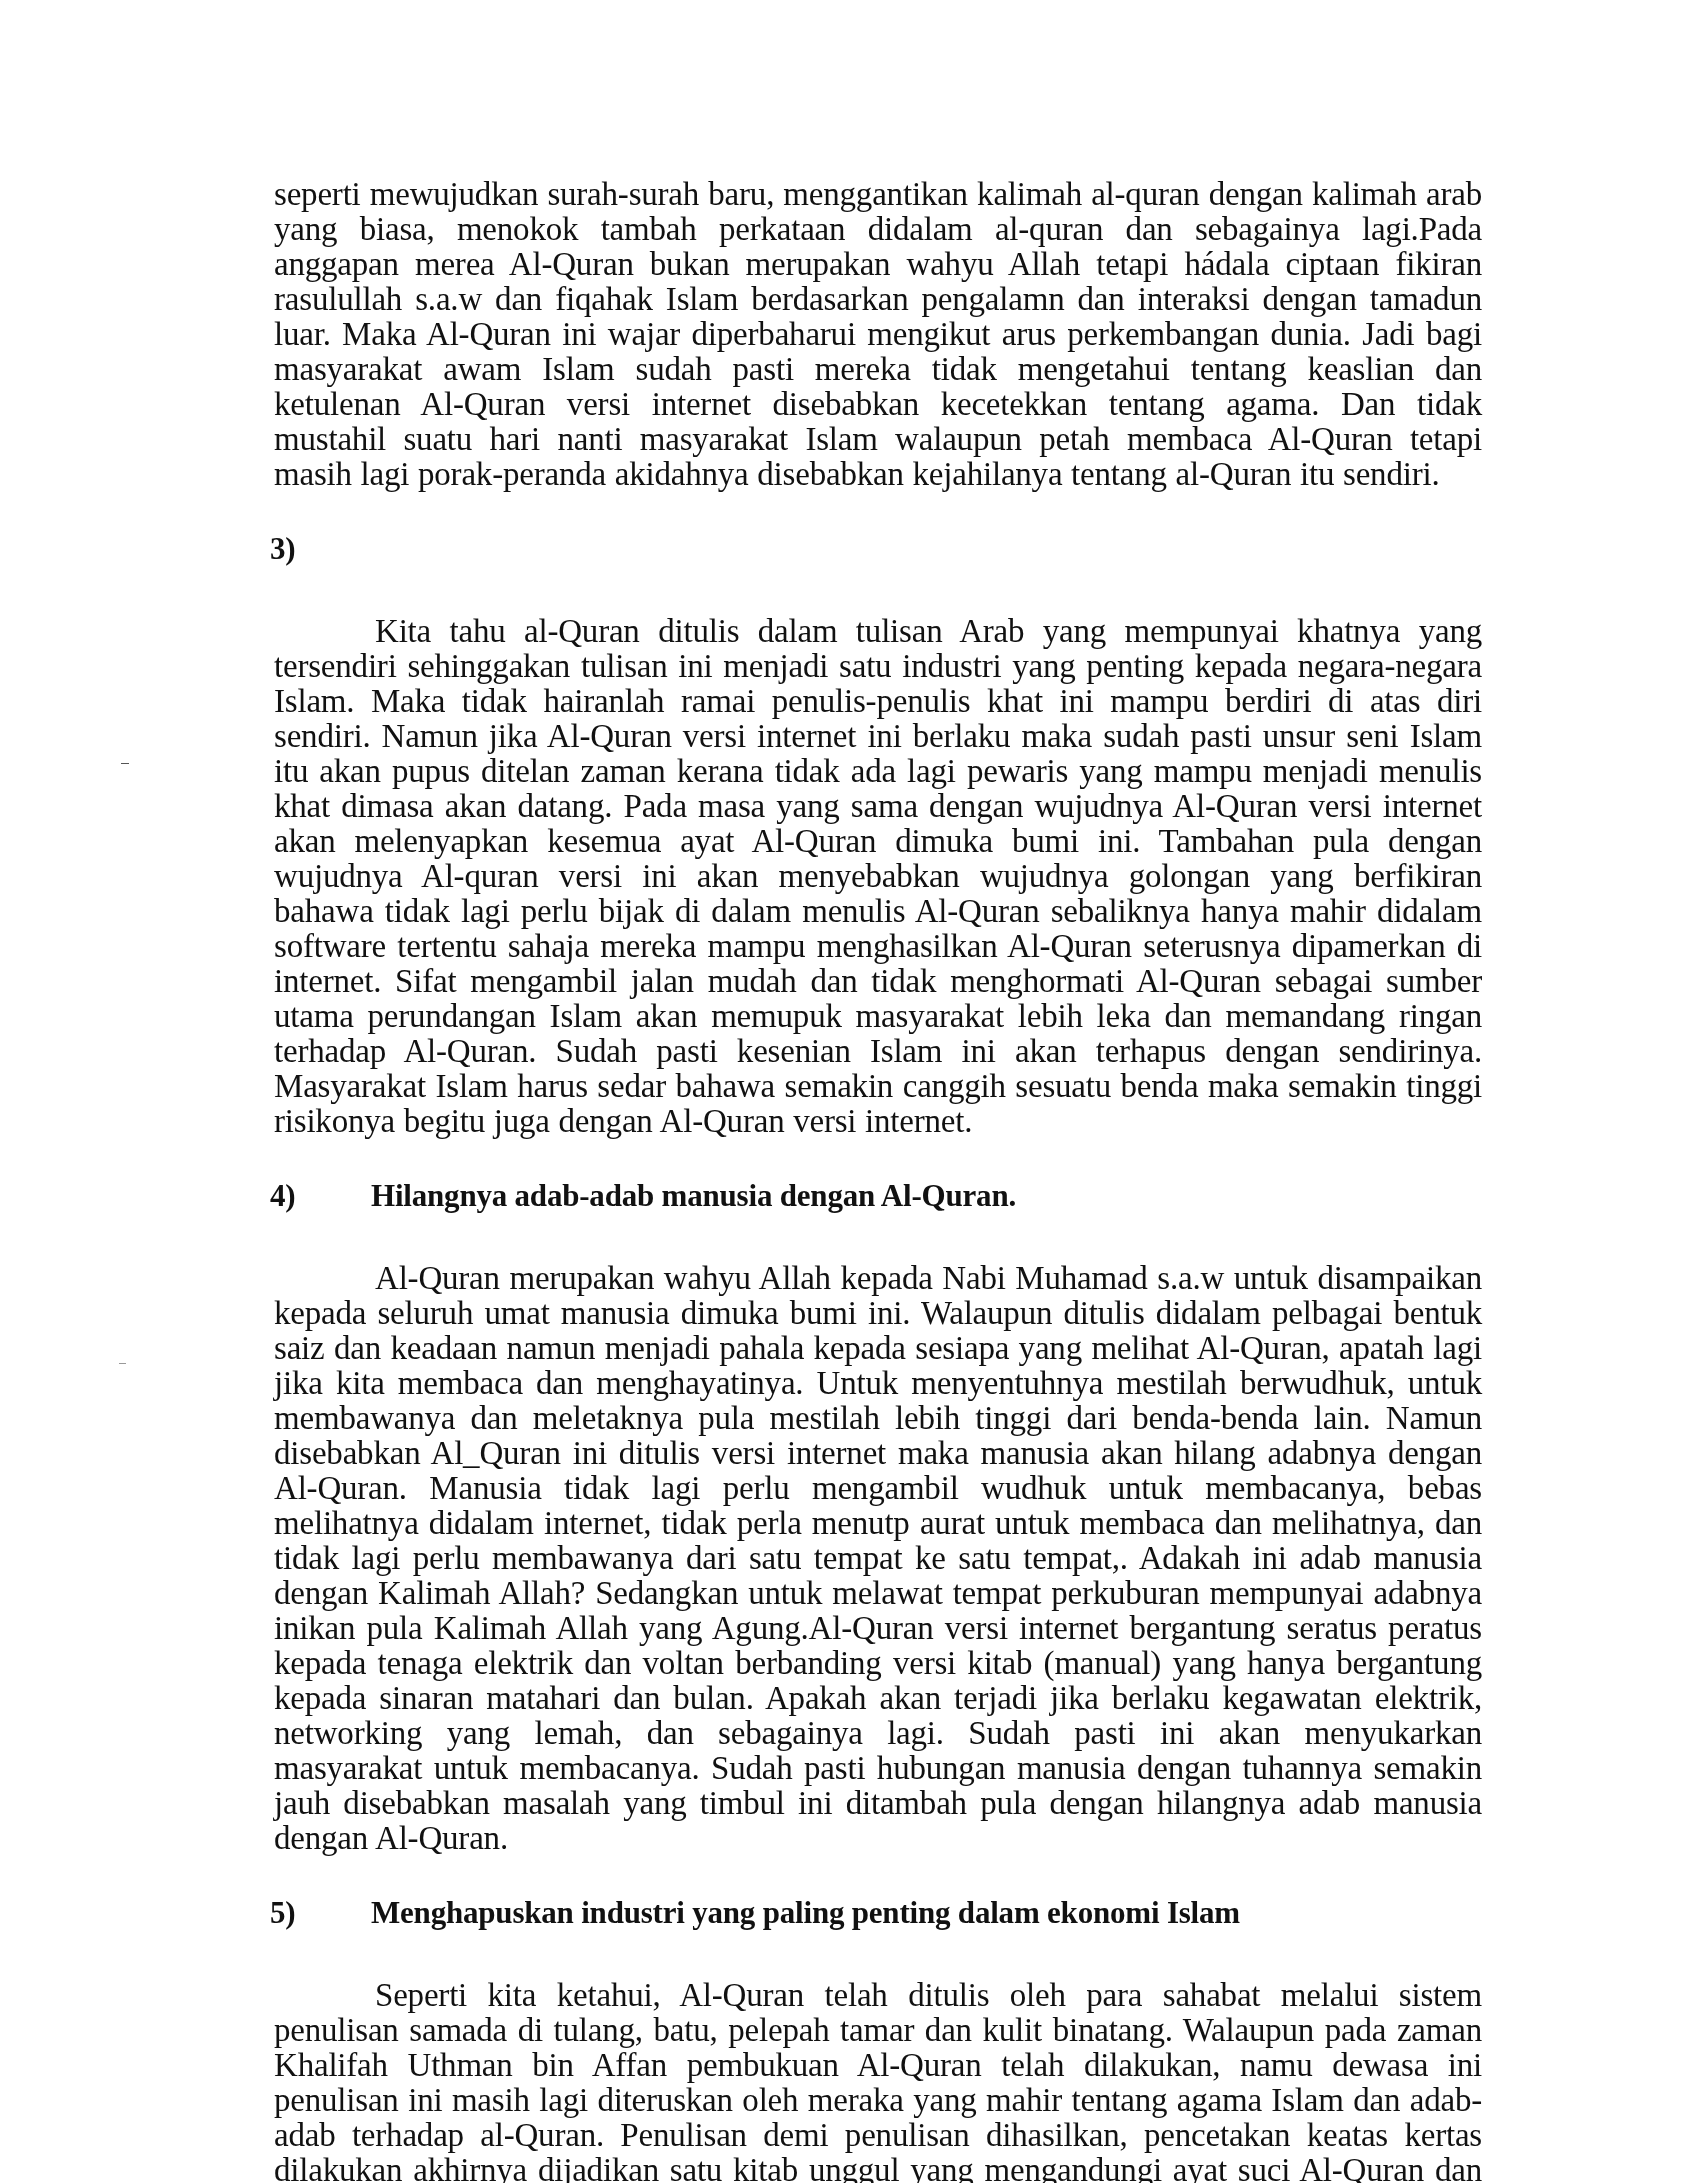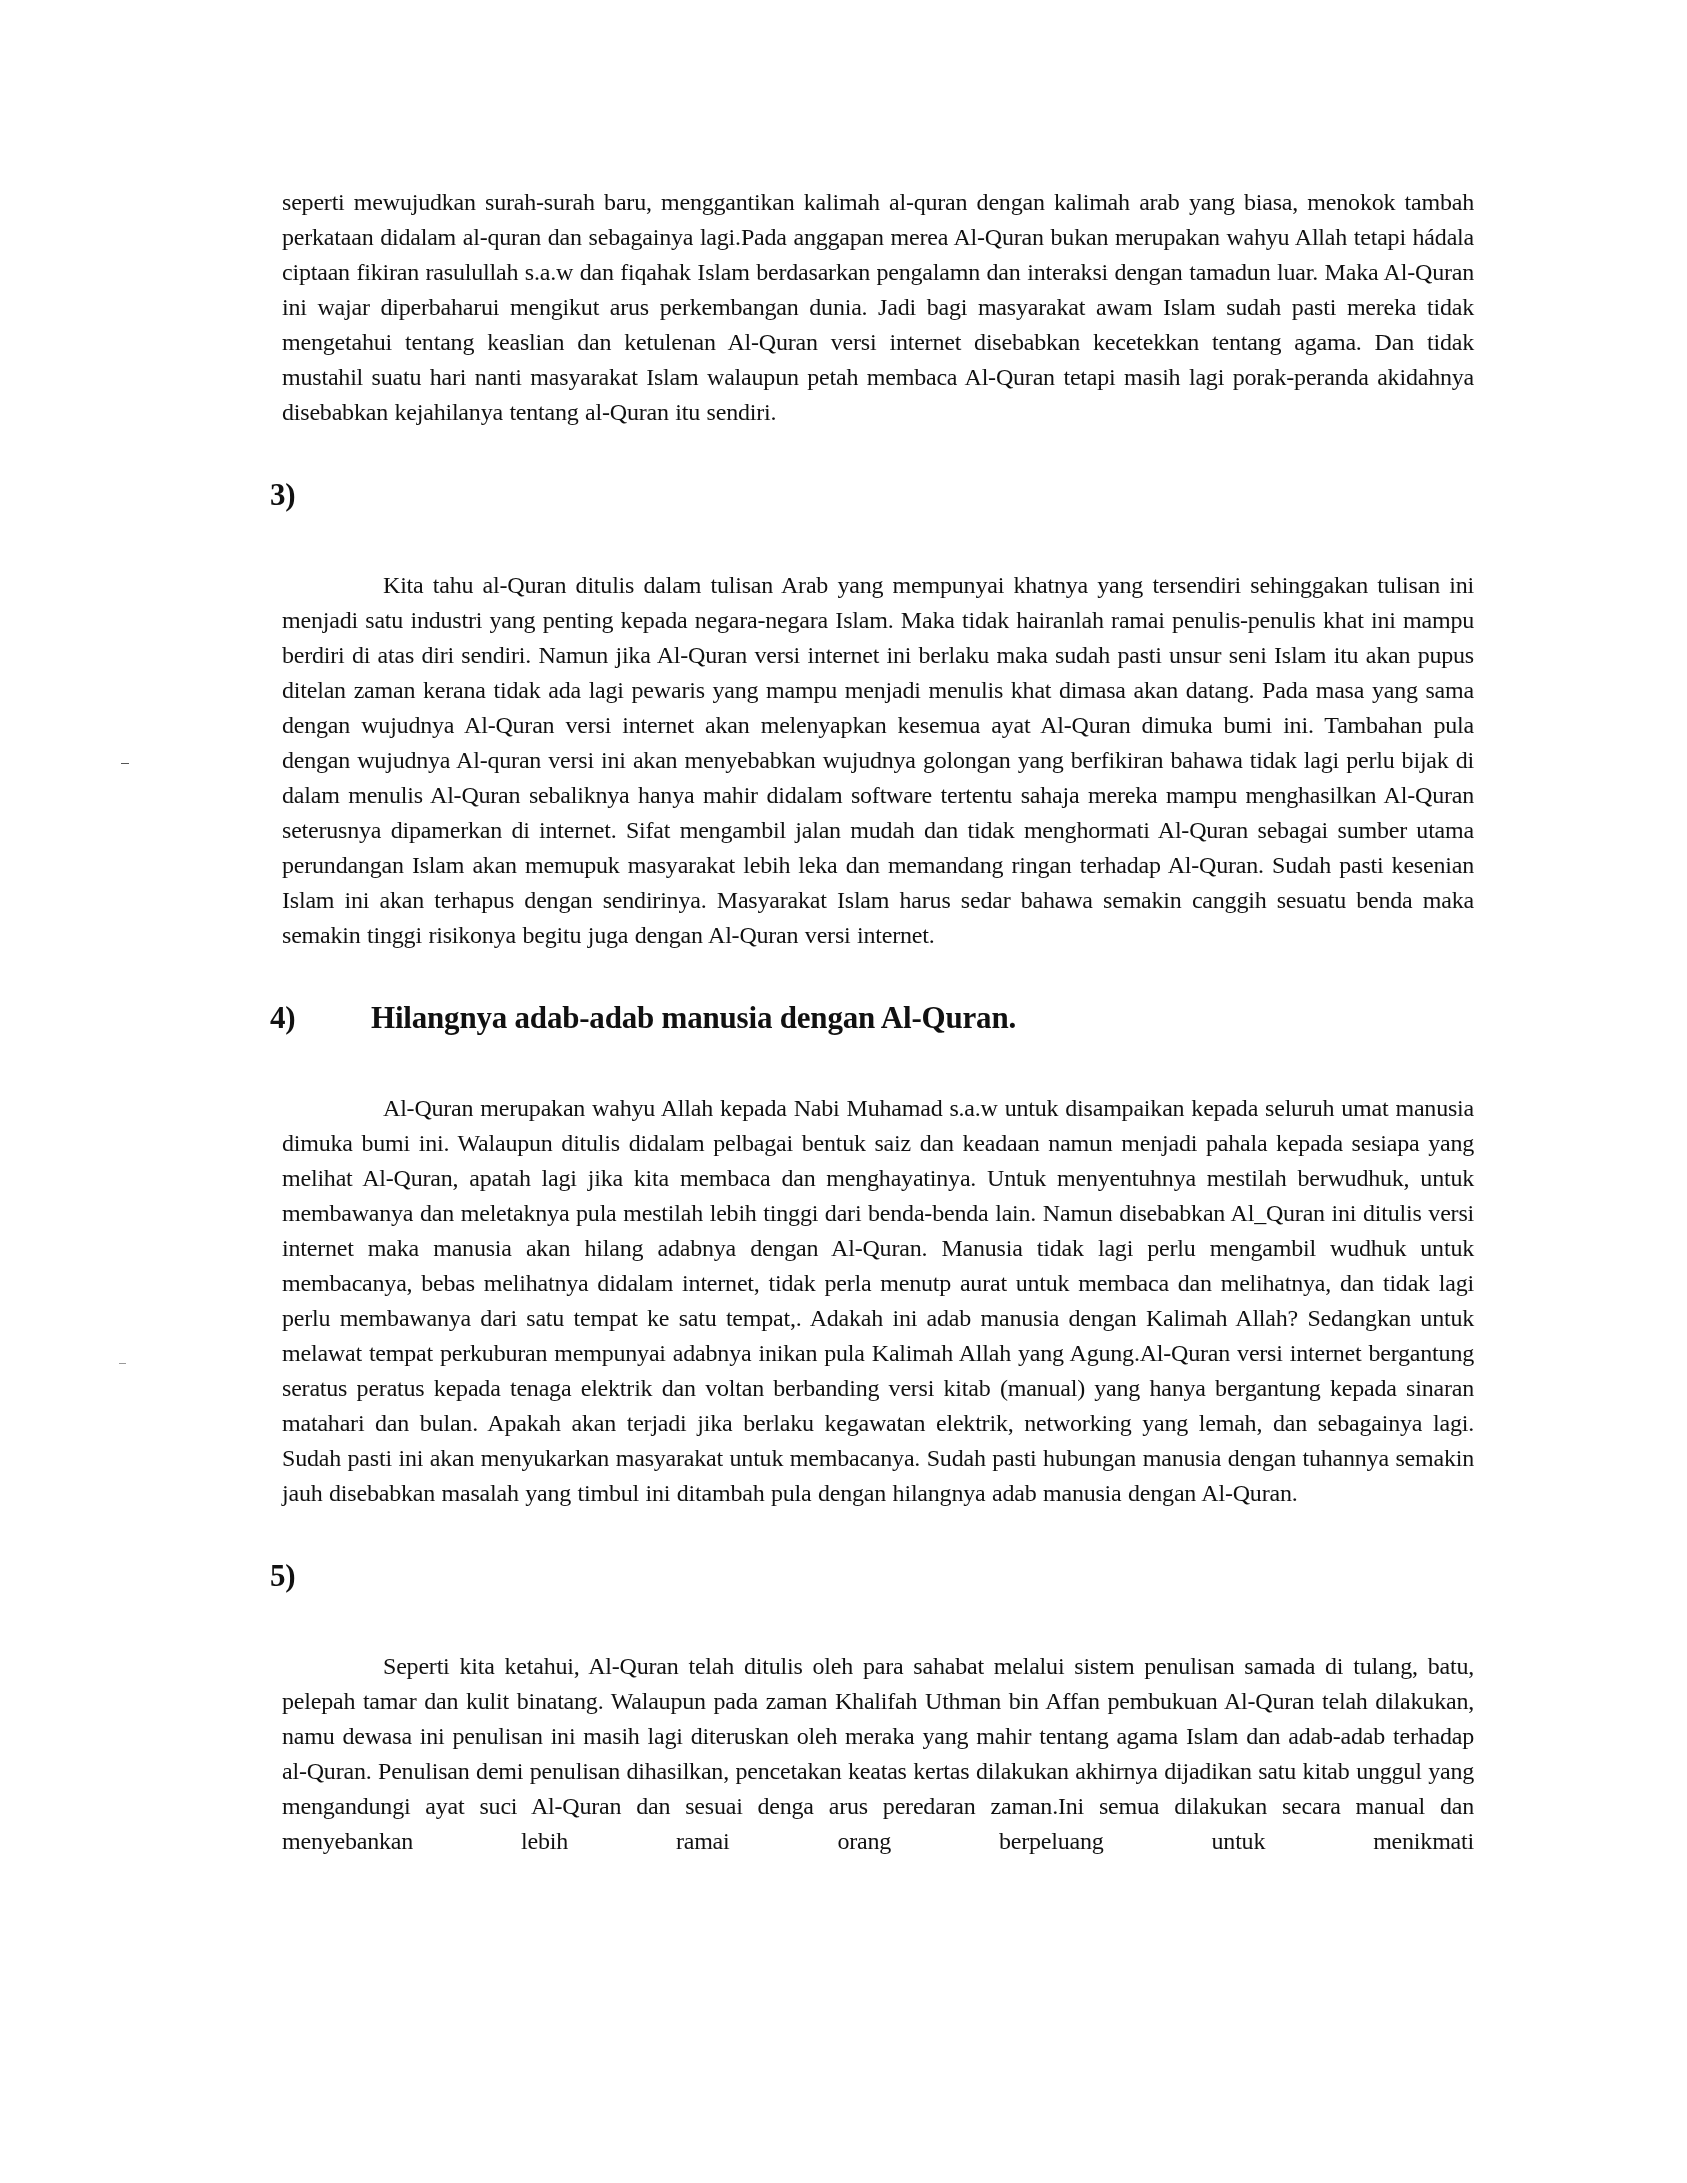--- a/index.html
+++ b/index.html
@@ -15,25 +15,25 @@
       font-family: "Liberation Serif", "DejaVu Serif", serif;
       color: #111111;
     }
     .page {
       position: absolute;
       left: 270px;
       top: 173px;
       width: 1216px;
     }
     .para {
-      font-size: 24px;
+      font-size: 33px;
       line-height: 35px;
       text-align: justify;
       text-align-last: left;
-      margin: 12px;
+      margin: 4px;
       letter-spacing: -0.2px;
       word-spacing: 0.7px;
     }
     .para.indent {
       text-indent: 101px;
     }
     .heading {
       display: flex;
       align-items: baseline;
       font-weight: bold;
@@ -83,19 +83,20 @@
     </h2>
     <div class="gap-after-heading"></div>
     <p class="para indent">Al-Quran merupakan wahyu Allah kepada Nabi Muhamad s.a.w untuk disampaikan kepada seluruh umat manusia dimuka bumi ini. Walaupun ditulis didalam pelbagai bentuk saiz dan keadaan namun menjadi pahala kepada sesiapa yang melihat Al-Quran, apatah lagi jika kita membaca dan menghayatinya. Untuk menyentuhnya mestilah berwudhuk, untuk membawanya dan meletaknya pula mestilah lebih tinggi dari benda-benda lain. Namun disebabkan Al_Quran ini ditulis versi internet maka manusia akan hilang adabnya dengan Al-Quran. Manusia tidak lagi perlu mengambil wudhuk untuk membacanya, bebas melihatnya didalam internet, tidak perla menutp aurat untuk membaca dan melihatnya, dan tidak lagi perlu membawanya dari satu tempat ke satu tempat,. Adakah ini adab manusia dengan Kalimah Allah? Sedangkan untuk melawat tempat perkuburan mempunyai adabnya inikan pula Kalimah Allah yang Agung.Al-Quran versi internet bergantung seratus peratus kepada tenaga elektrik dan voltan berbanding versi kitab (manual) yang hanya bergantung kepada sinaran matahari dan bulan. Apakah akan terjadi jika berlaku kegawatan elektrik, networking yang lemah, dan sebagainya lagi. Sudah pasti ini akan menyukarkan masyarakat untuk membacanya. Sudah pasti hubungan manusia dengan tuhannya semakin jauh disebabkan masalah yang timbul ini ditambah pula dengan hilangnya adab manusia dengan Al-Quran.</p>
   </section>
 
   <div class="gap-before-heading"></div>
 
   <section>
     <h2 class="heading">
       <span class="num">5)</span>
+      <span class="title">Menghapuskan industri yang paling penting dalam ekonomi Islam</span>
     </h2>
     <div class="gap-after-heading"></div>
     <p class="para indent" style="text-align-last: justify;">Seperti kita ketahui, Al-Quran telah ditulis oleh para sahabat melalui sistem penulisan samada di tulang, batu, pelepah tamar dan kulit binatang. Walaupun pada zaman Khalifah Uthman bin Affan pembukuan Al-Quran telah dilakukan, namu dewasa ini penulisan ini masih lagi diteruskan oleh meraka yang mahir tentang agama Islam dan adab-adab terhadap al-Quran. Penulisan demi penulisan dihasilkan, pencetakan keatas kertas dilakukan akhirnya dijadikan satu kitab unggul yang mengandungi ayat suci Al-Quran dan sesuai denga arus peredaran zaman.Ini semua dilakukan secara manual dan menyebankan lebih ramai orang berpeluang untuk menikmati</p>
   </section>
 
 </div>
 
 
 </body></html>

